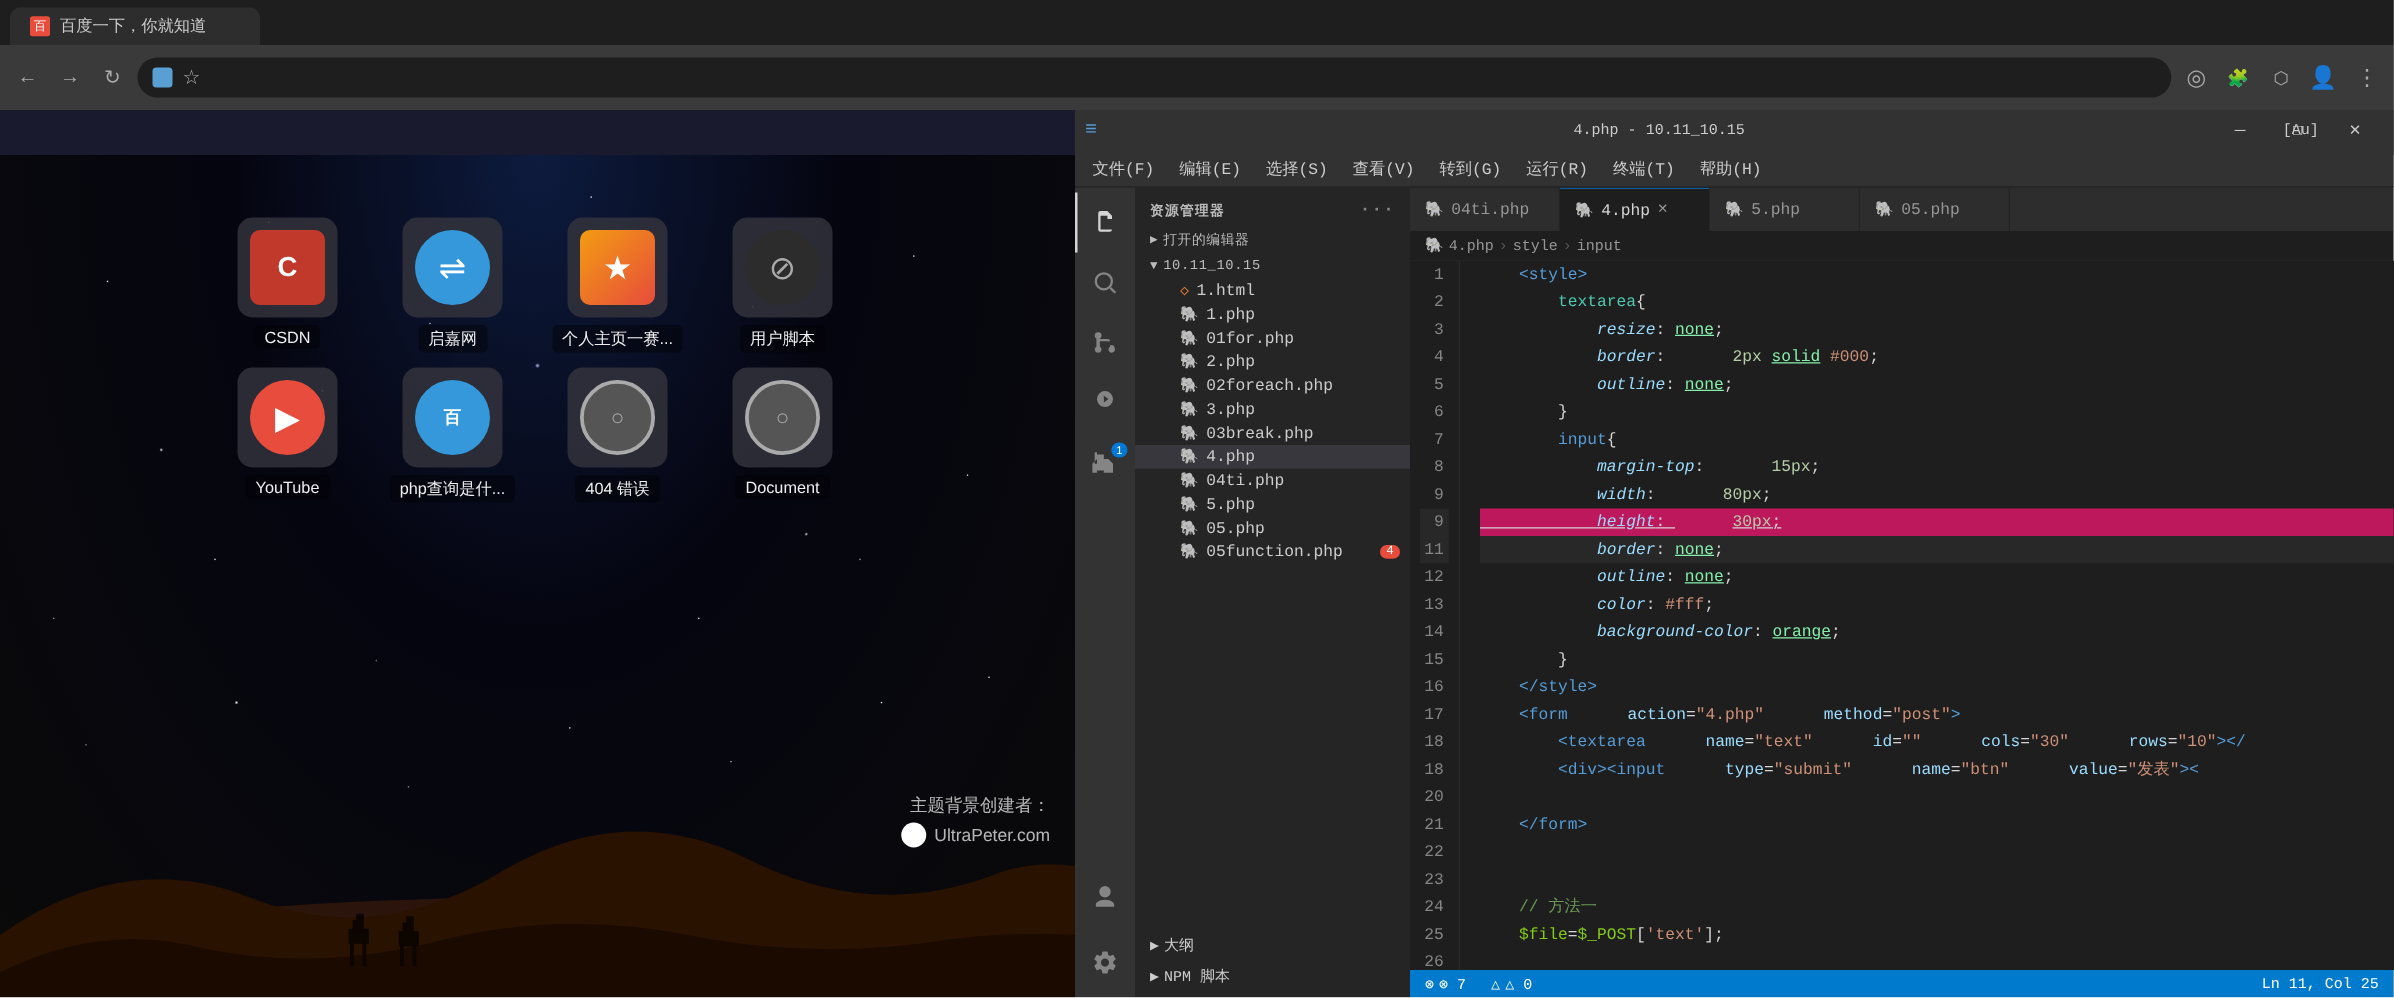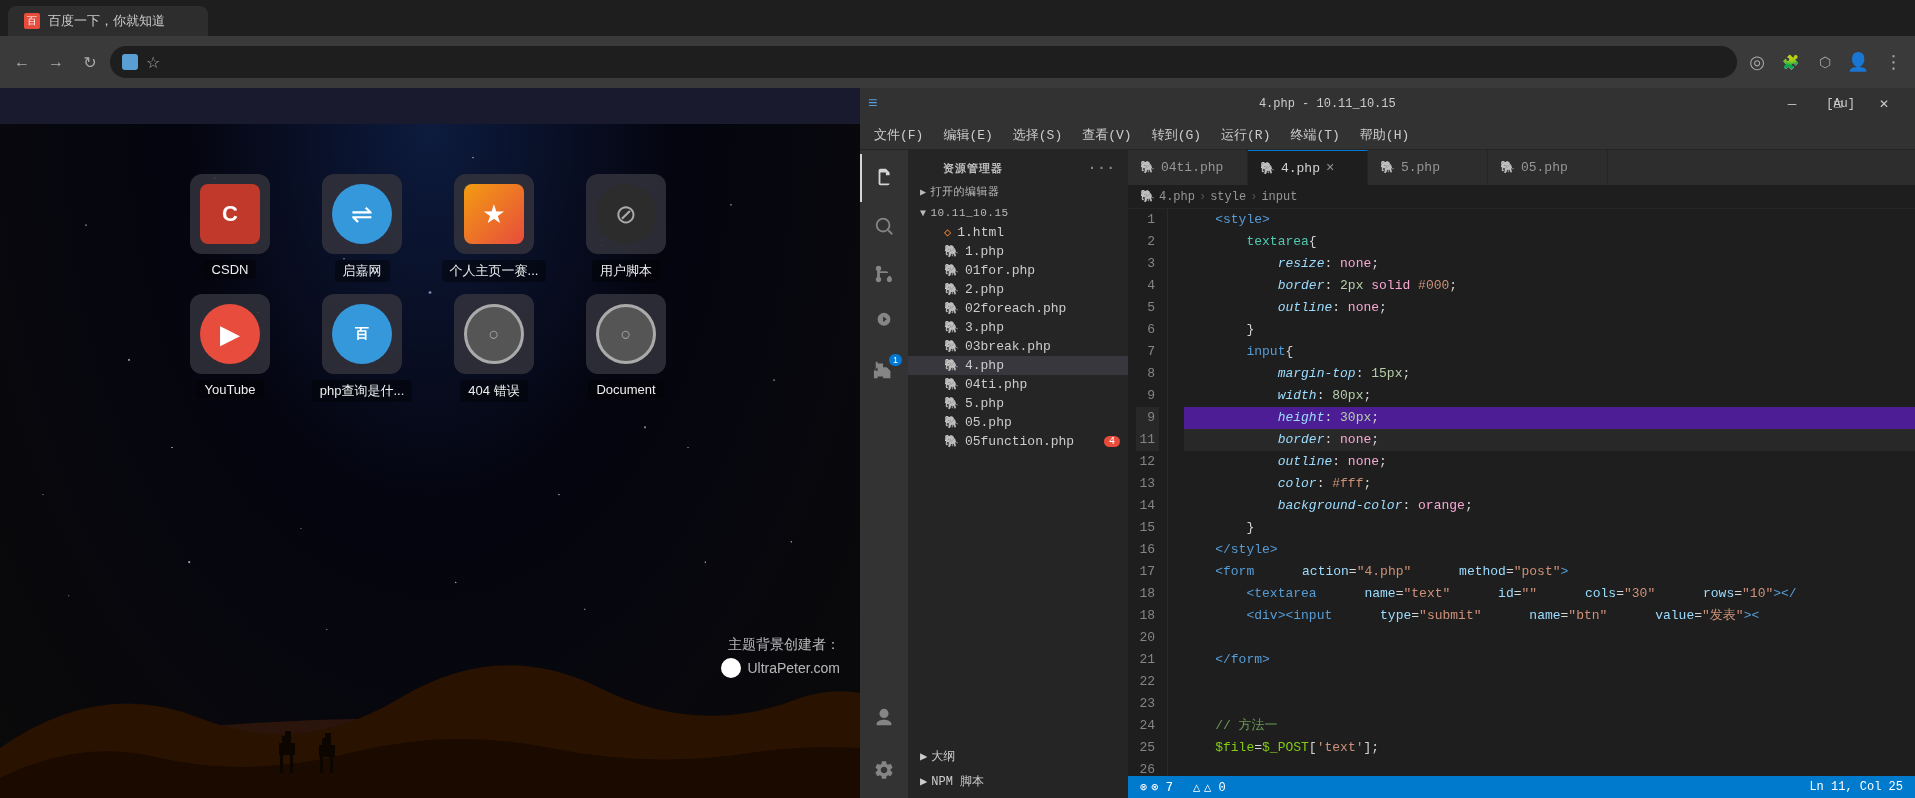--- a/index.html
+++ b/index.html
@@ -240,21 +240,20 @@
     .sidebar-header {
       padding: 10px 12px 4px;
       font-size: 11px;
       font-weight: 700;
       color: #bbb;
       letter-spacing: 1px;
       text-transform: uppercase;
       display: flex;
       justify-content: space-between;
       align-items: center;
-      margin-left: 23px;
     }
     .sidebar-header-icons { display: flex; gap: 4px; color: #888; font-size: 14px; cursor: pointer; }
     .section-title {
       padding: 4px 12px;
       font-size: 11px;
       color: #bbb;
       letter-spacing: 0.5px;
       display: flex;
       align-items: center;
       gap: 4px;
@@ -354,31 +353,31 @@
     .line-number.active { background: #282828; }
     .code-content {
       flex: 1;
       padding: 0 0 0 16px;
       font-size: 13px;
       line-height: 22px;
       overflow-x: auto;
     }
     .code-line { height: 22px; display: flex; align-items: center; white-space: pre; }
     .code-line.active-line { background: #282828; }
-    .code-line.highlight-line { background: #4c1d95; }
+    .code-line.highlight-line { background: #be185d; text-decoration: underline; }
 
     
     .s-tag { color: #569cd6; }
     .s-attr { color: #9cdcfe; margin-left: 40px; }
     .s-val { color: #ce9178; }
     .s-comment { color: #6a9955; }
-    .s-number { color: #b5cea8; }
+    .s-number { color: #b5cea8; margin-left: 46px; }
     .s-string { color: #ce9178; text-align: center; }
     .s-class { color: #4ec9b0; }
-    .s-orange { color: #f9a8d4; }
+    .s-orange { color: #86efac; text-decoration: underline; }
     .s-php { color: #569cd6; }
     .s-variable { color: #84cc16; }
     .s-white { color: #d4d4d4; }
     .s-italic { font-style: italic; color: #9cdcfe; }
 
     
     .status-bar {
       background: #007acc;
       height: 22px;
       display: flex;

